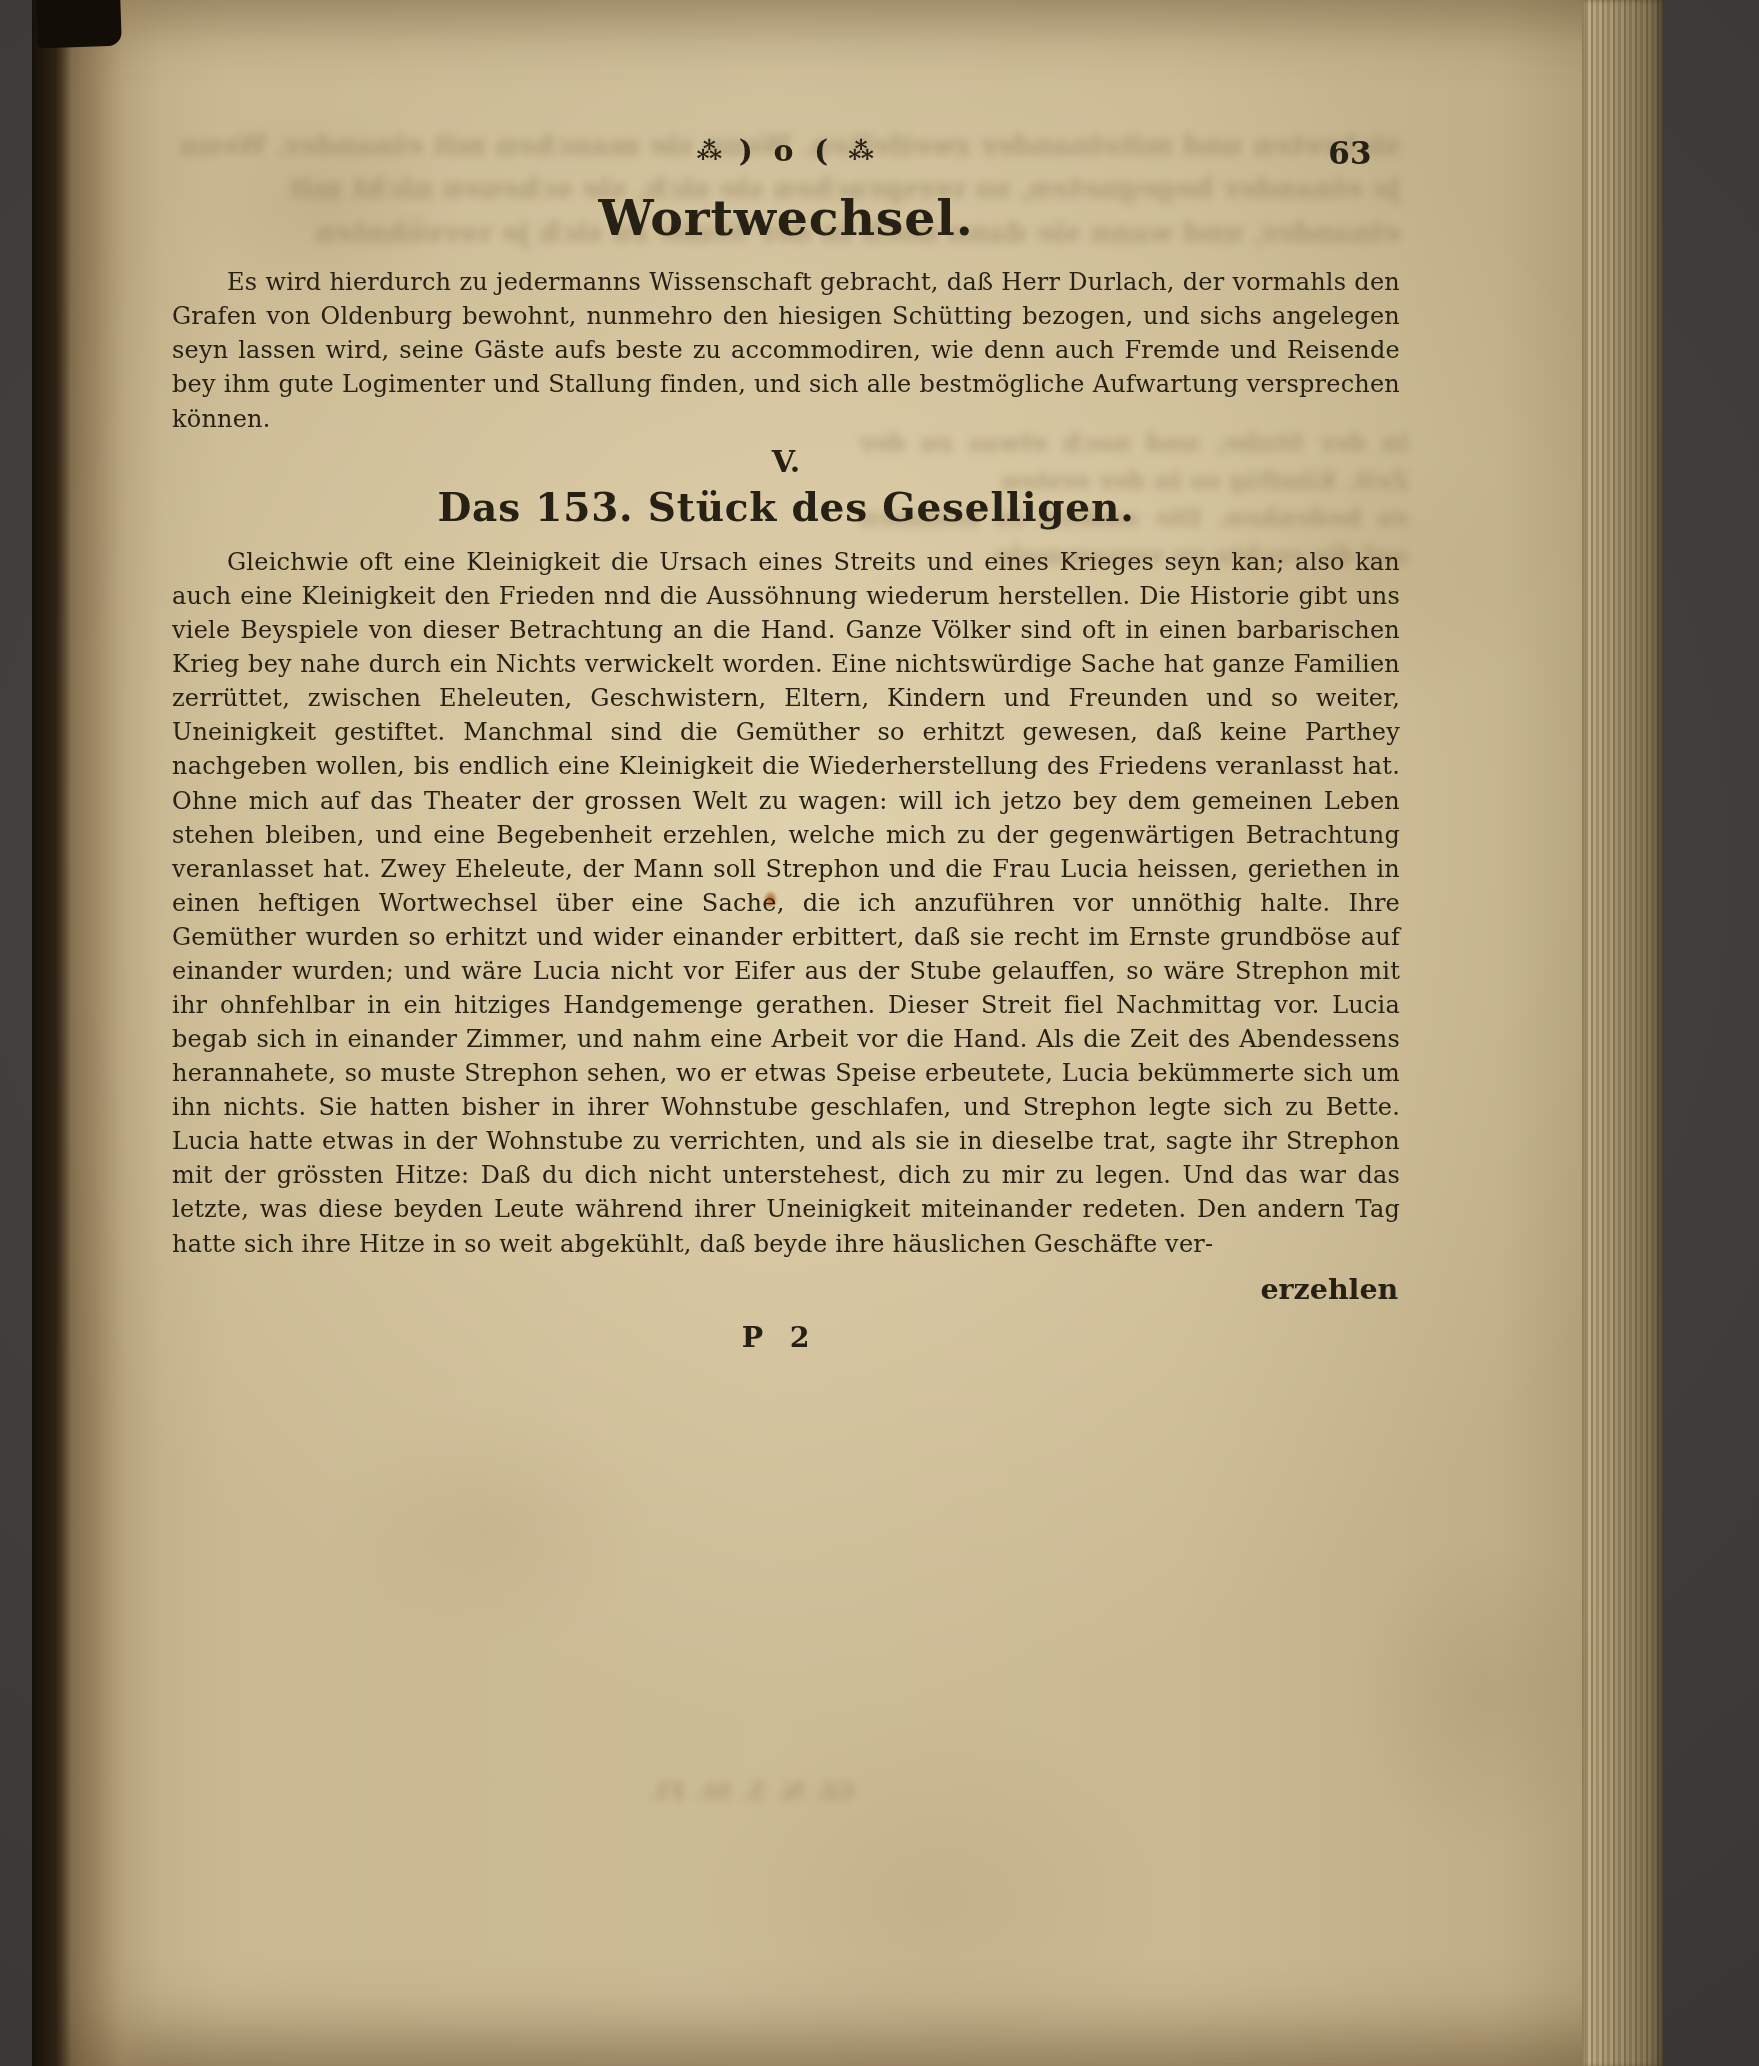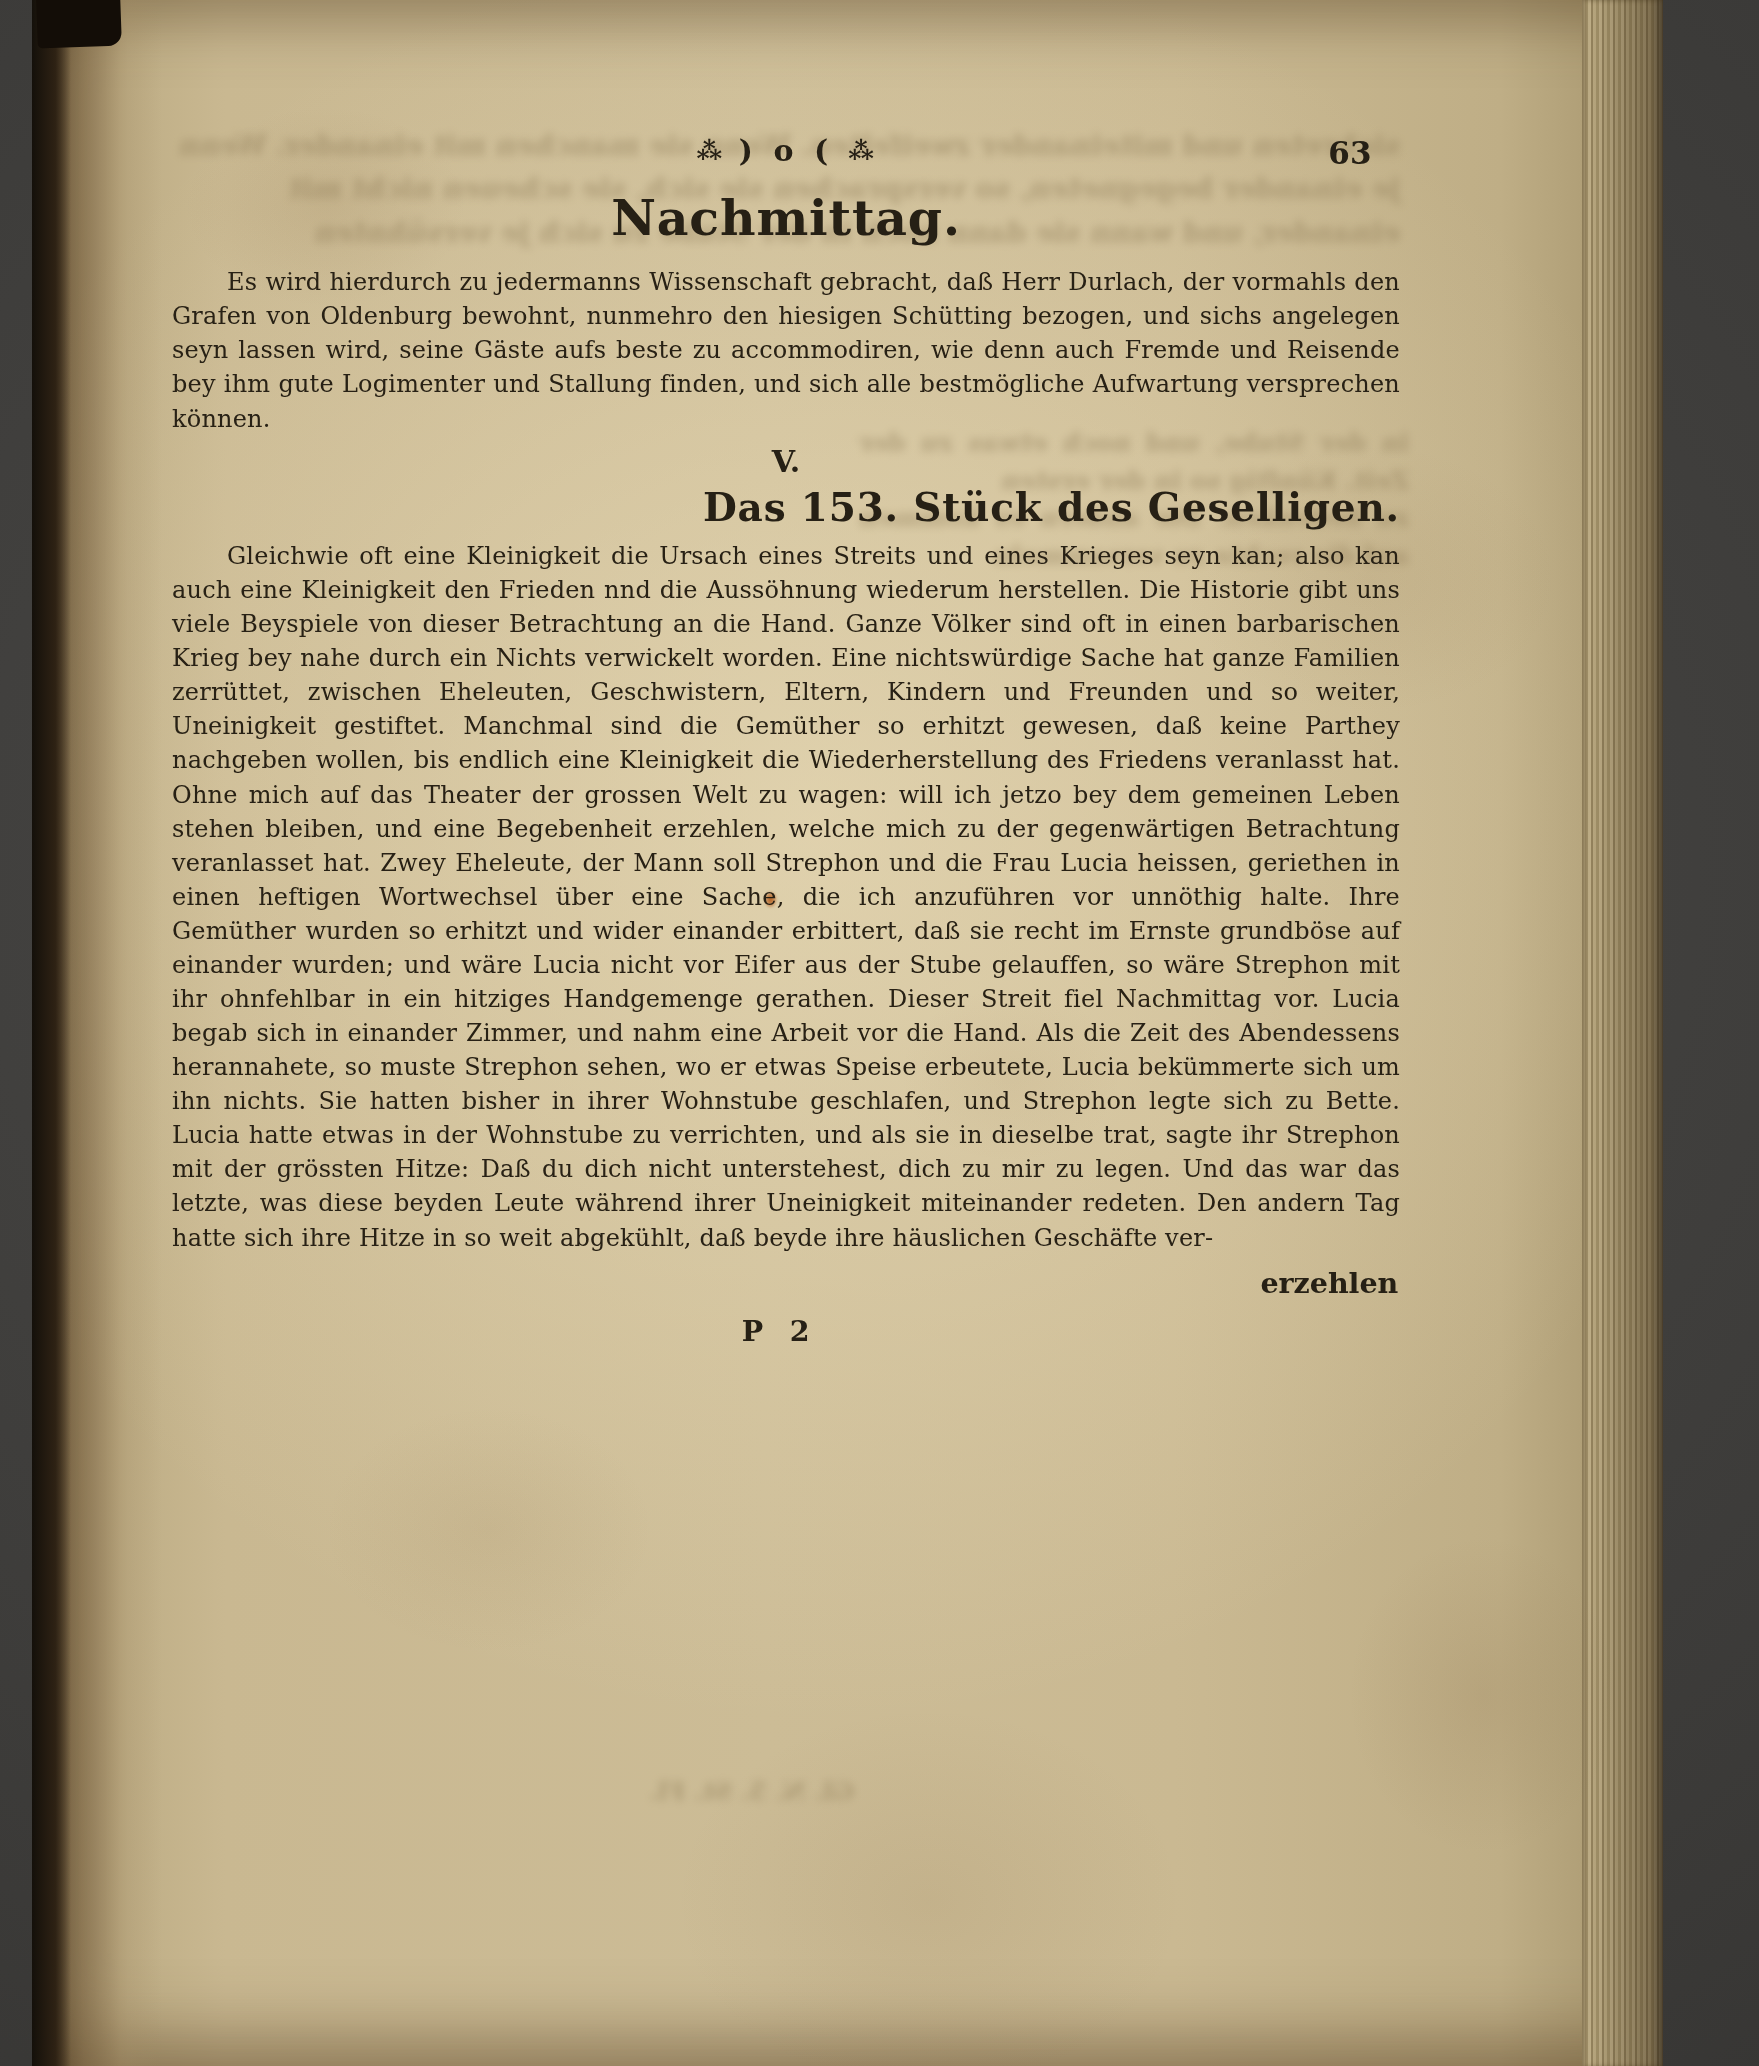--- a/index.html
+++ b/index.html
@@ -152,24 +152,24 @@
     margin-top: 8.4px;
   }
   .section-title-1 {
     text-align: center;
     font-size: 49px;
     font-weight: bold;
     margin: 6.7px 0 18.5px;
     letter-spacing: 0.8px;
   }
   .section-title-2 {
-    text-align: right;
+    text-align: center;
     font-size: 39px;
     font-weight: bold;
-    margin: 5px 0 9px;
+    margin: 5px 0 15px;
     letter-spacing: 0.8px;
   }
 
   .body-text {
     font-size: 24px;
     line-height: 1.42;
     text-align: justify;
     font-weight: normal;
     letter-spacing: 0.2px;
     margin: 0;
@@ -224,21 +224,21 @@
   <div class="stain"></div>
 
   <div class="text-block">
 
     <div class="header-row">
       <span class="ornament">⁂</span><span class="header-center">) o (</span><span class="ornament">⁂</span>
       <span class="page-num">63</span>
     </div>
 
     <div>
-      <div class="section-title-1">Nachmittag.</div>
+      <div class="section-title-1">Wortwechsel.</div>
       <p class="body-text">Es wird hierdurch zu jedermanns Wissenschaft gebracht, daß Herr Durlach, der vormahls den Grafen von Oldenburg bewohnt, nunmehro den hiesigen Schütting bezogen, und sichs angelegen seyn lassen wird, seine Gäste aufs beste zu accommodiren, wie denn auch Fremde und Reisende bey ihm gute Logimenter und Stallung finden, und sich alle bestmögliche Aufwartung versprechen können.</p>
     </div>
 
     <div>
       <div class="section-number">V.</div>
       <div class="section-title-2">Das 153. Stück des Geselligen.</div>
       <p class="body-text">Gleichwie oft eine Kleinigkeit die Ursach eines Streits und eines Krieges seyn kan; also kan auch eine Kleinigkeit den Frieden nnd die Aussöhnung wiederum herstellen. Die Historie gibt uns viele Beyspiele von dieser Betrachtung an die Hand. Ganze Völker sind oft in einen barbarischen Krieg bey nahe durch ein Nichts verwickelt worden. Eine nichtswürdige Sache hat ganze Familien zerrüttet, zwischen Eheleuten, Geschwistern, Eltern, Kindern und Freunden und so weiter, Uneinigkeit gestiftet. Manchmal sind die Gemüther so erhitzt gewesen, daß keine Parthey nachgeben wollen, bis endlich eine Kleinigkeit die Wiederherstellung des Friedens veranlasst hat. Ohne mich auf das Theater der grossen Welt zu wagen: will ich jetzo bey dem gemeinen Leben stehen bleiben, und eine Begebenheit erzehlen, welche mich zu der gegenwärtigen Betrachtung veranlasset hat. Zwey Eheleute, der Mann soll Strephon und die Frau Lucia heissen, geriethen in einen heftigen Wortwechsel über eine Sache, die ich anzuführen vor unnöthig halte. Ihre Gemüther wurden so erhitzt und wider einander erbittert, daß sie recht im Ernste grundböse auf einander wurden; und wäre Lucia nicht vor Eifer aus der Stube gelauffen, so wäre Strephon mit ihr ohnfehlbar in ein hitziges Handgemenge gerathen. Dieser Streit fiel Nachmittag vor. Lucia begab sich in einander Zimmer, und nahm eine Arbeit vor die Hand. Als die Zeit des Abendessens herannahete, so muste Strephon sehen, wo er etwas Speise erbeutete, Lucia bekümmerte sich um ihn nichts. Sie hatten bisher in ihrer Wohnstube geschlafen, und Strephon legte sich zu Bette. Lucia hatte etwas in der Wohnstube zu verrichten, und als sie in dieselbe trat, sagte ihr Strephon mit der grössten Hitze: Daß du dich nicht unterstehest, dich zu mir zu legen. Und das war das letzte, was diese beyden Leute während ihrer Uneinigkeit miteinander redeten. Den andern Tag hatte sich ihre Hitze in so weit abgekühlt, daß beyde ihre häuslichen Geschäfte ver-</p>
     </div>
 
     <div class="footer-row">

